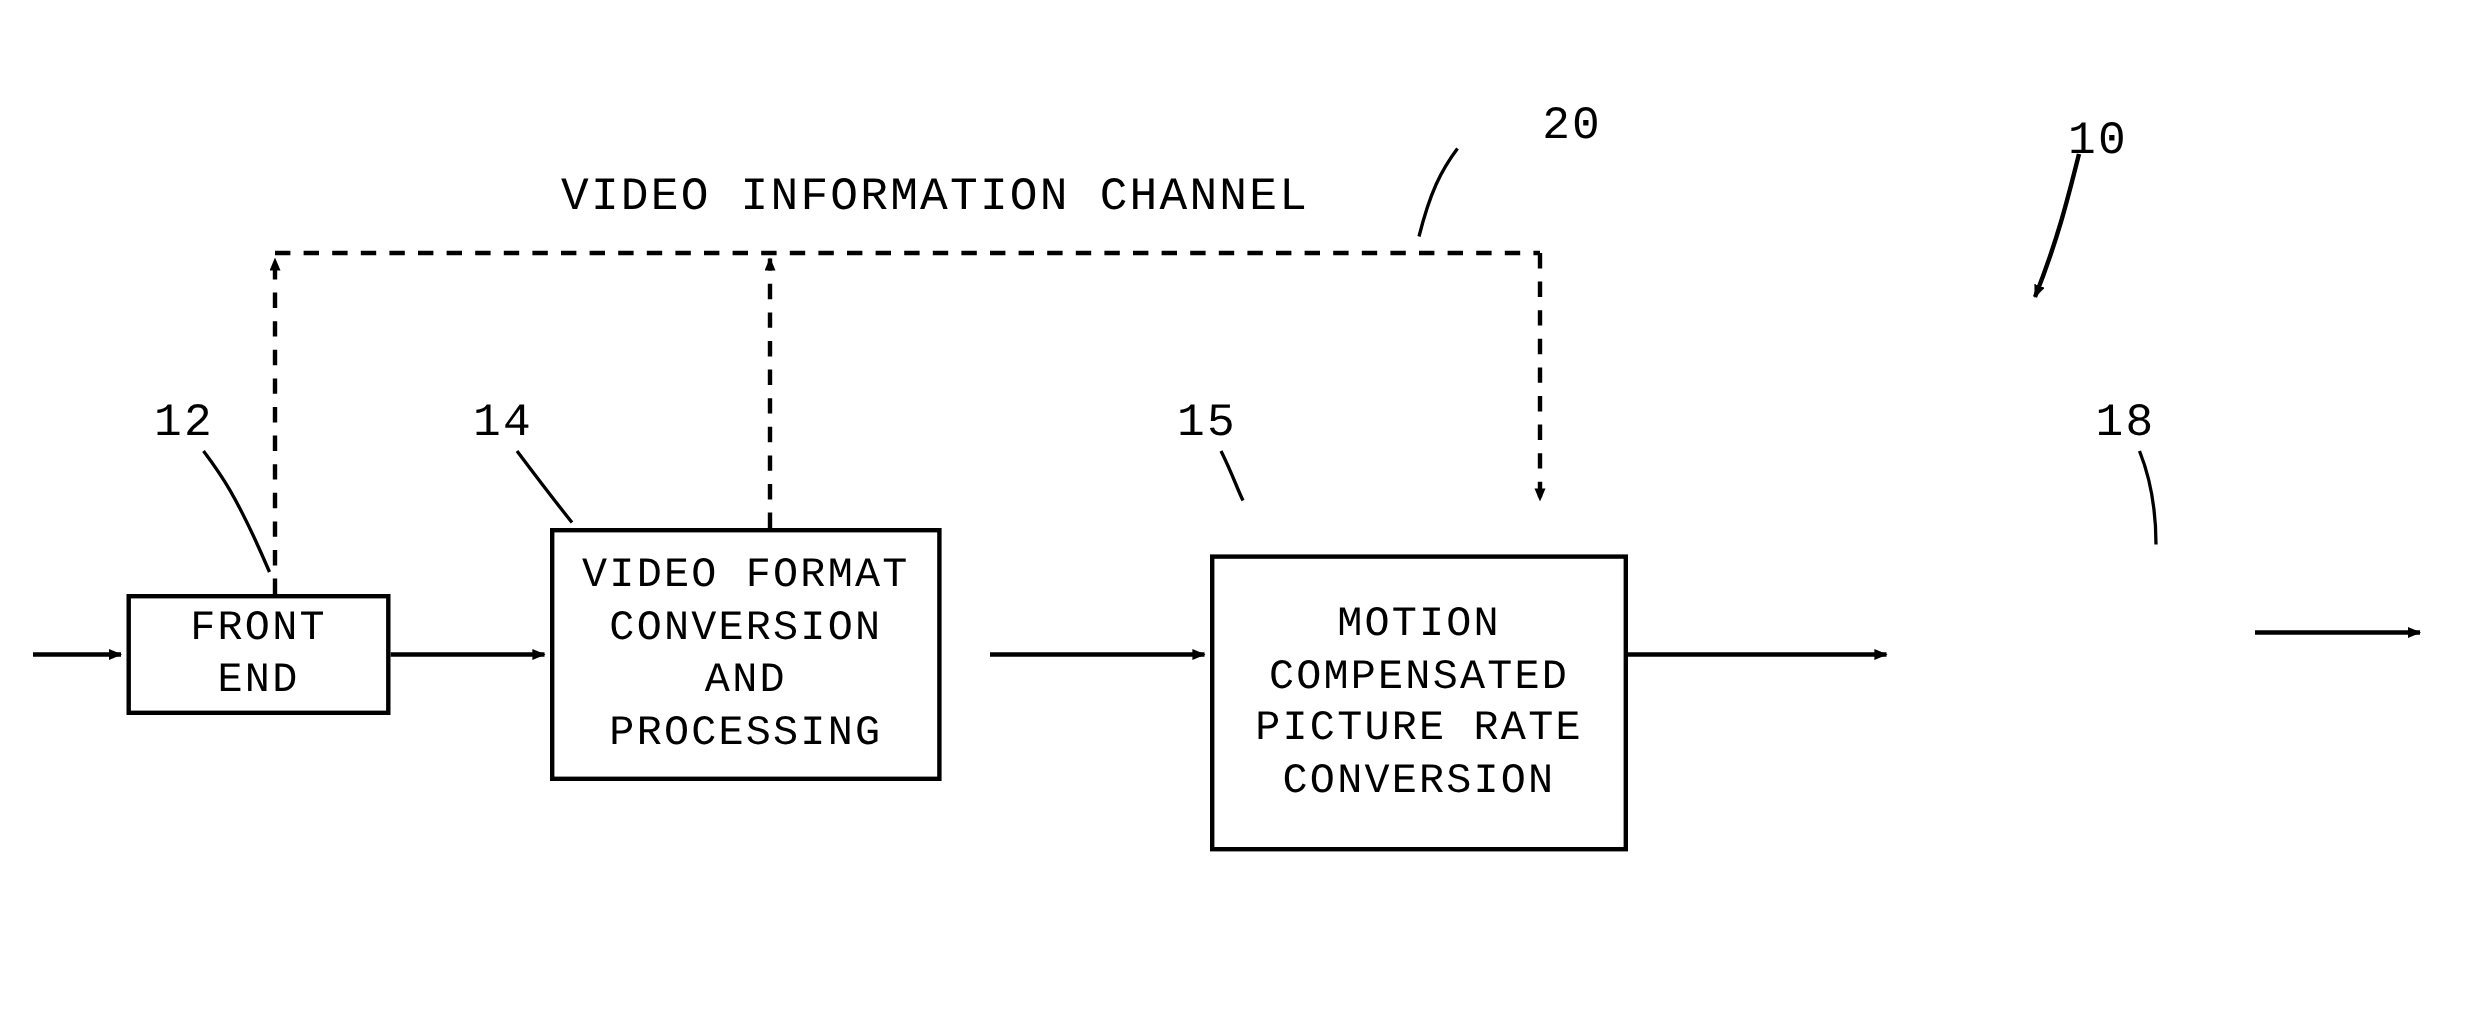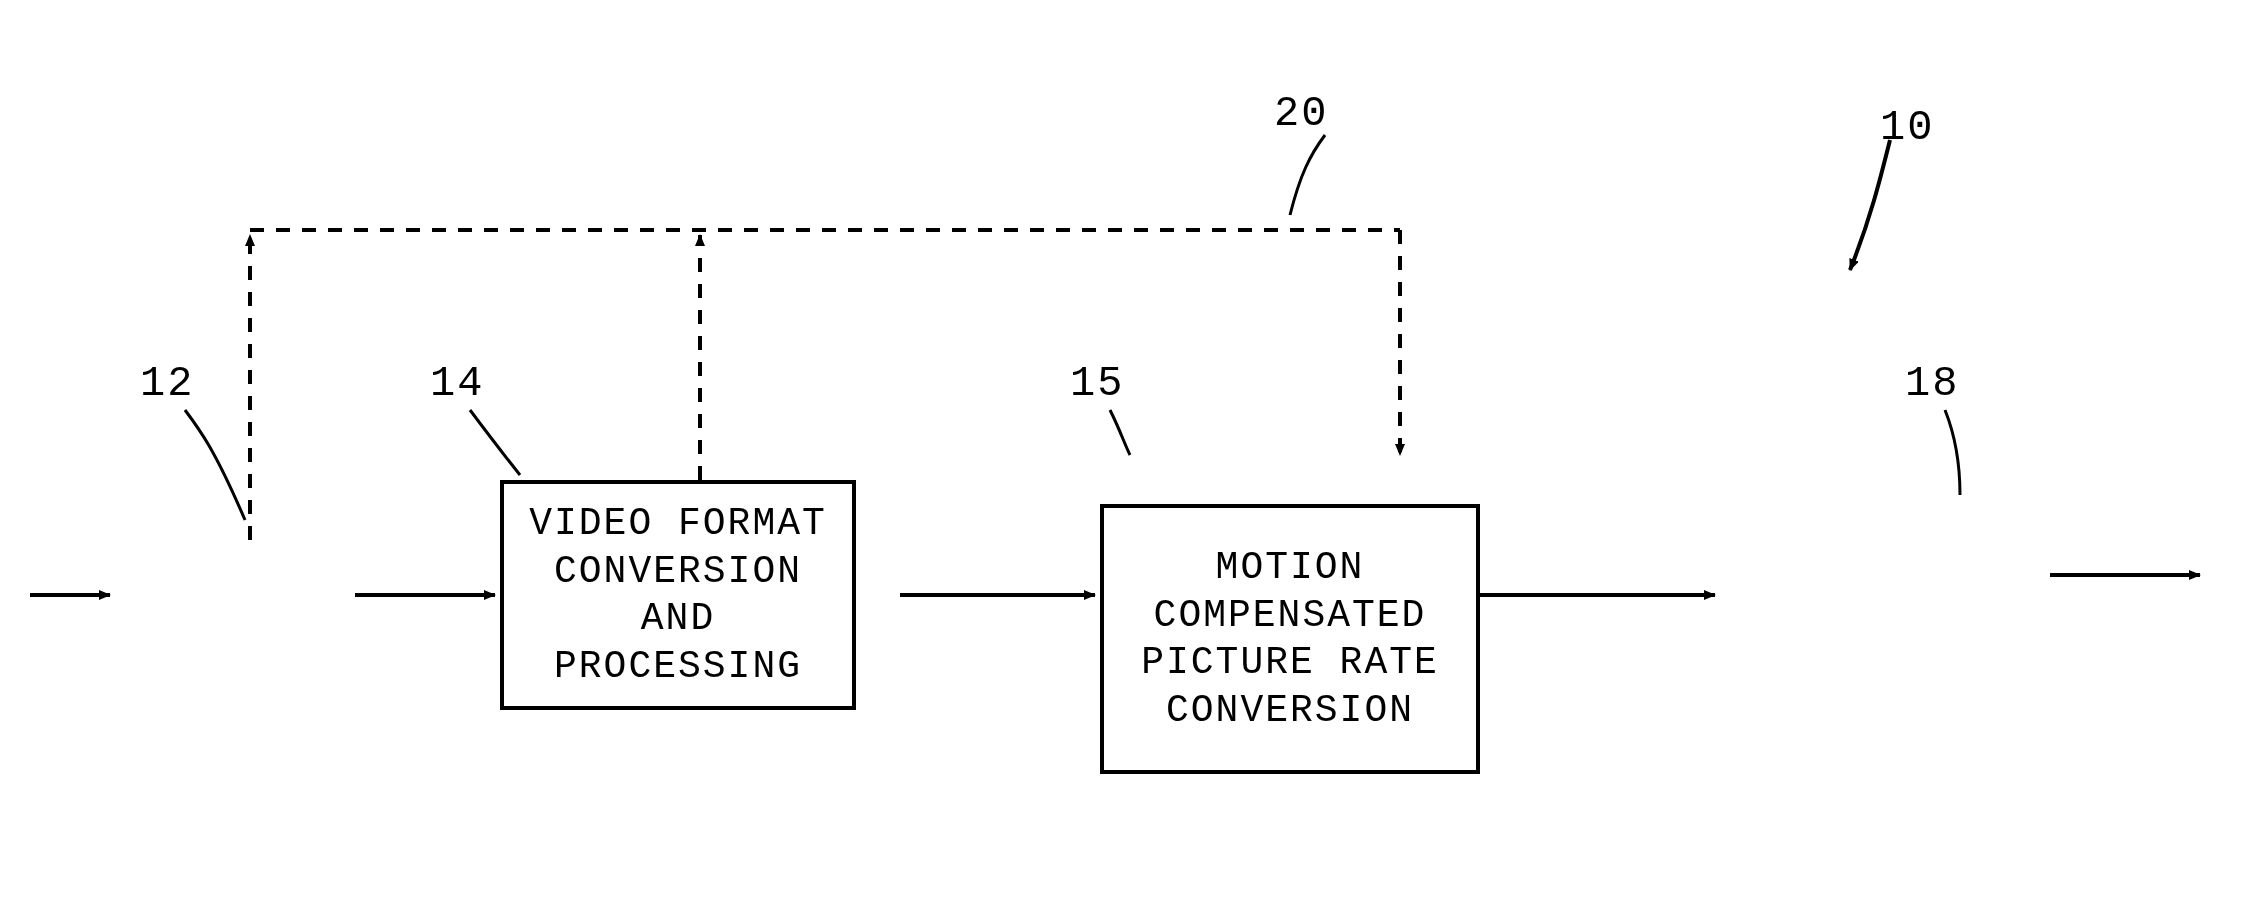--- a/index.html
+++ b/index.html
@@ -43,42 +43,46 @@
     width: 2261px;
     height: 917px;
     pointer-events: none;
   }
 </style>
 </head>
 <body>
 
 <div class="canvas">
 
+  <div class="block" style="left:115px; top:540px; width:240px; height:110px;">
+    <span>FRONT END</span>
+  </div>
 
   <div class="block" style="left:500px; top:480px; width:356px; height:230px;">
     <span style="white-space:pre-line;">VIDEO FORMAT
 CONVERSION
 AND PROCESSING</span>
   </div>
 
   <div class="block" style="left:1100px; top:460px; width:380px; height:270px;margin-top:44px;">
     <span style="white-space:pre-line;">MOTION
 COMPENSATED
 PICTURE RATE
 CONVERSION</span>
   </div>
 
 
   <span class="label" style="left:140px;  top:360px;">12</span>
   <span class="label" style="left:430px;  top:360px;">14</span>
   <span class="label" style="left:1070px; top:360px;">15</span>
   <span class="label" style="left:1905px; top:360px;">18</span>
-  <span class="label" style="left:1274px; top:90px;">20</span>
+  <span class="label" style="left:1402px; top:90px;">20</span>
   <span class="label" style="left:1880px; top:104px;">10</span>
 
+  <span class="label" style="left:510px; top:155px;">VIDEO INFORMATION CHANNEL</span>
 
   <svg class="overlay" viewBox="0 0 2261 917">
     <defs>
       <marker id="arrow" markerWidth="14" markerHeight="14" refX="11" refY="5" orient="auto" markerUnits="userSpaceOnUse">
         <path d="M0,0 L12,5 L0,10 Z" fill="#000"></path>
       </marker>
       <marker id="arrow-dash" markerWidth="14" markerHeight="14" refX="11" refY="5" orient="auto" markerUnits="userSpaceOnUse">
         <path d="M0,0 L12,5 L0,10 Z" fill="#000"></path>
       </marker>
     </defs>

